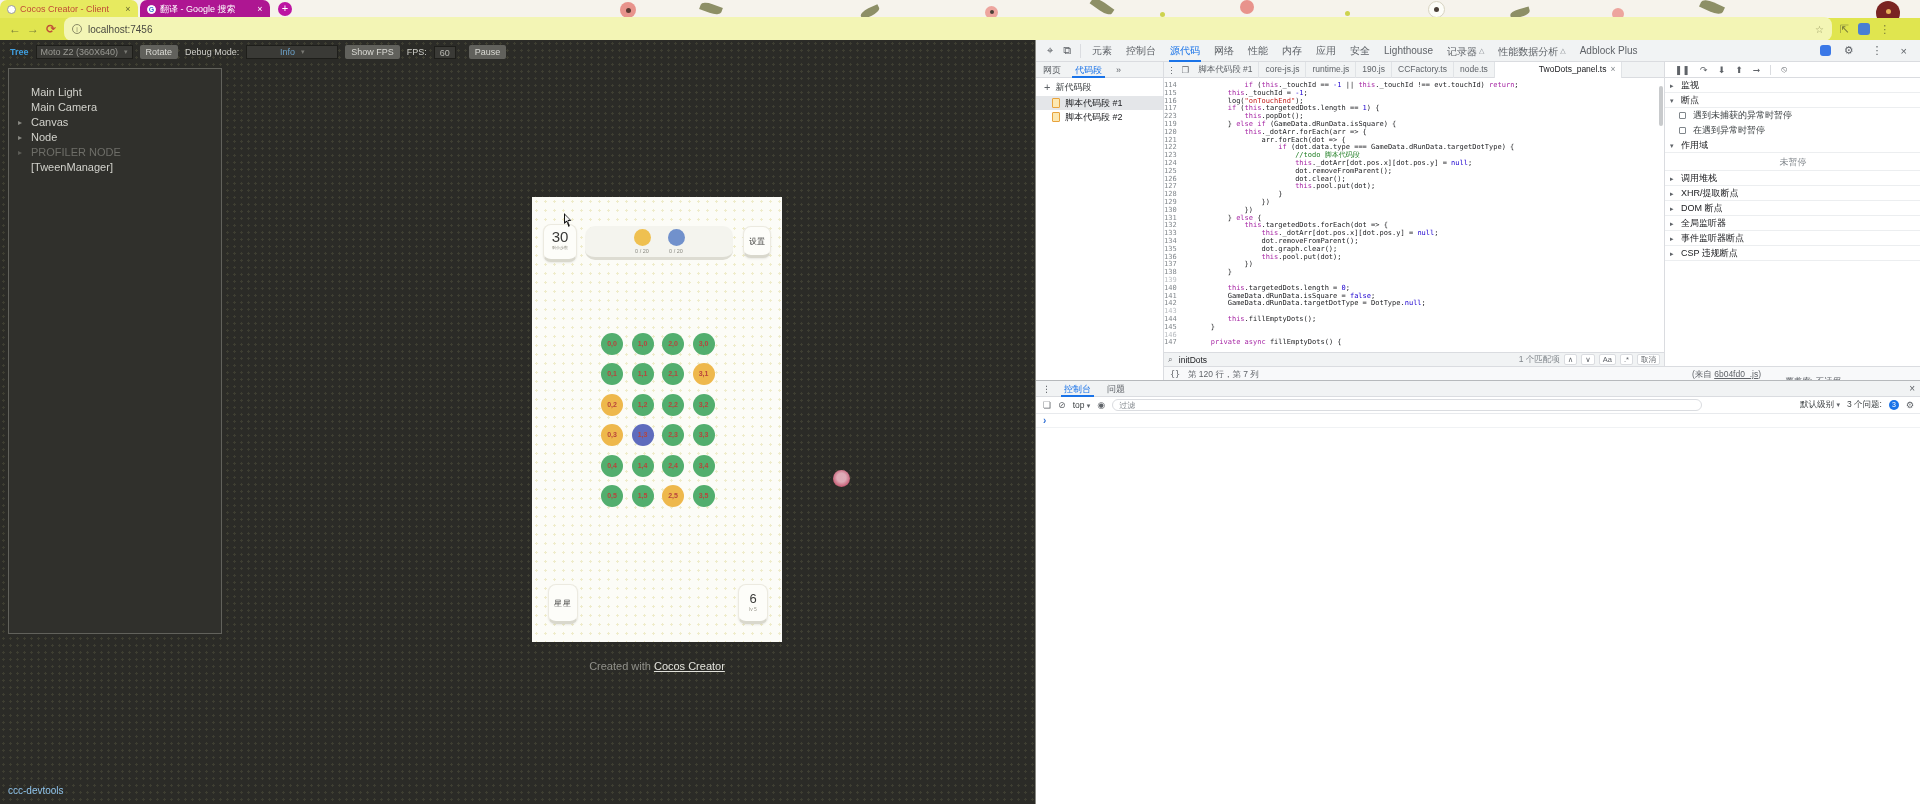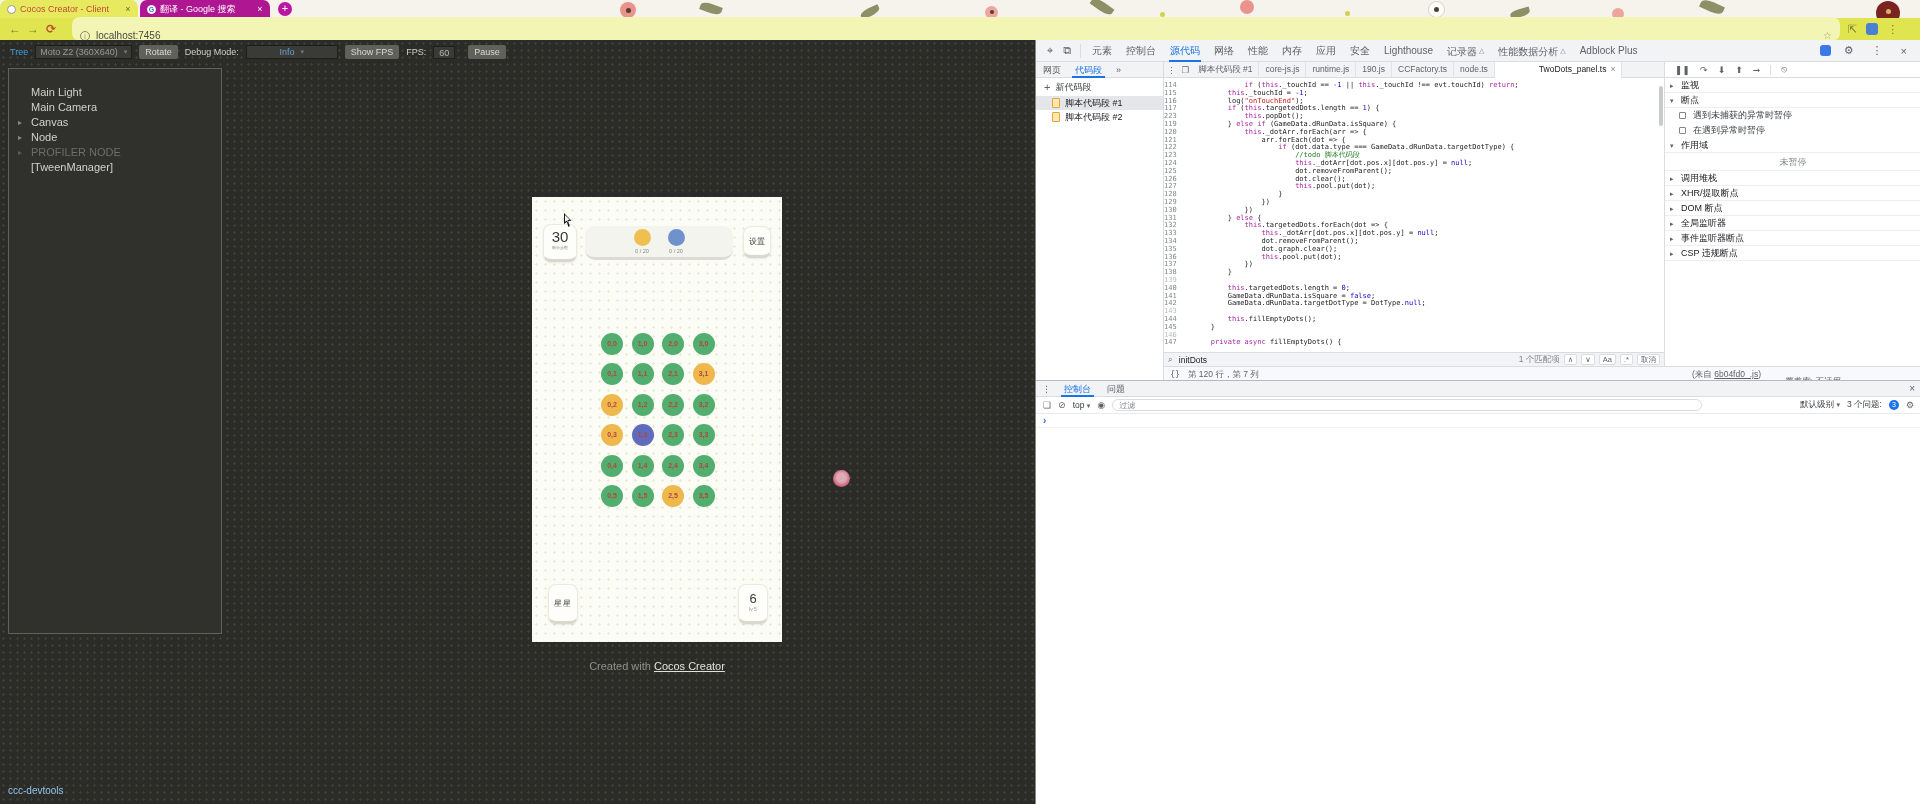--- a/index.html
+++ b/index.html
@@ -15,32 +15,32 @@
   .btab .fav { width:9px; height:9px; border-radius:50%; background:#fff; border:1px solid #999; font-size:7px; line-height:8px; text-align:center; font-weight:bold; }
   .btab .tx { width:6px; text-align:center; font-size:9px; }
   .tab-active { left:0; width:138px; background:#e7ea5f; color:#bf4a36; }
   .tab-active .tx { color:#6a6a30; }
   .tab2 { left:140px; width:130px; background:#ae1692; color:#fff; }
   .tab2 .fav { color:#3b6fd4; border-color:#fff; }
   .newtab { position:absolute; left:278px; top:2px; width:14px; height:14px; border-radius:50%; background:#bc15a2; color:#fff; font-size:11px; line-height:13px; text-align:center; }
   .btoolbar { position:absolute; left:0; top:18px; width:1920px; height:22px; background:#e0e54f; display:flex; align-items:center; }
   .navbtn { color:#7a7d3a; font-size:12px; width:18px; text-align:center; }
   .reload { color:#c05038; font-weight:bold; }
-  .urlpill { position:relative; margin-left:12px; width:1768px; height:24px; background:#f3f5b5; border-radius:8px; display:flex; align-items:flex-end; font-size:10px; color:#4a4a42; }
+  .urlpill { position:relative; margin-left:4px; width:1768px; height:24px; background:#f3f5b5; border-radius:8px; display:flex; align-items:center; font-size:10px; color:#4a4a42; }
   .urlpill .info { width:10px; height:10px; border:1px solid #8a8a66; border-radius:50%; font-size:7px; line-height:9px; text-align:center; color:#8a8a66; margin:0 6px 0 8px; }
   .urlpill .star { margin-left:auto; margin-right:8px; color:#9a9c62; font-size:10px; }
   .chromeicons { display:flex; align-items:center; gap:9px; margin-left:8px; }
   .chromeicons .ci { color:#7a7d3a; font-size:11px; }
   .avatar { width:12px; height:12px; border-radius:3px; background:#4a7fd4; }
 
   
   .page { position:absolute; left:0; top:40px; width:1035px; height:764px; background:#2b2b27;
     background-image:radial-gradient(#3e3e32 1px, transparent 1.2px); background-size:7px 7px; }
   .ptoolbar { position:absolute; left:0; top:3px; width:100%; height:18px; display:flex; align-items:center; gap:7px; padding-left:10px; font-size:9px; color:#cfcfca; }
-  .treelabel { color:#3f9fe0; }
+  .treelabel { color:#3f9fe0;font-weight:bold; }
   .dsel { background:#3a3a36; border:1px solid #1e1e1a; color:#9a9a94; font-size:9px; height:14px; display:flex; align-items:center; padding:0 4px; gap:6px; }
   .dsel .car { font-size:7px; color:#7a7a74; }
   .pbtn { background:#61615c; color:#dadad4; border-radius:2px; height:14px; display:flex; align-items:center; padding:0 6px; }
   .dinput { background:#3a3a36; border:1px solid #1e1e1a; color:#b8b8b2; width:22px; height:13px; font-size:9px; text-align:center; line-height:12px; }
   .infoval { color:#6aa0c8; }
 
   .treepanel { position:absolute; left:8px; top:28px; width:214px; height:566px; background:#30302c; border:1px solid #62625c; padding-top:16px; }
   .trow { position:relative; height:15px; line-height:15px; font-size:11px; color:#d2d2cc; padding-left:22px; }
   .trow .arr { position:absolute; left:9px; top:0; color:#8a8a84; font-size:8px; }
   .trow.dim { color:#6e6e68; }

